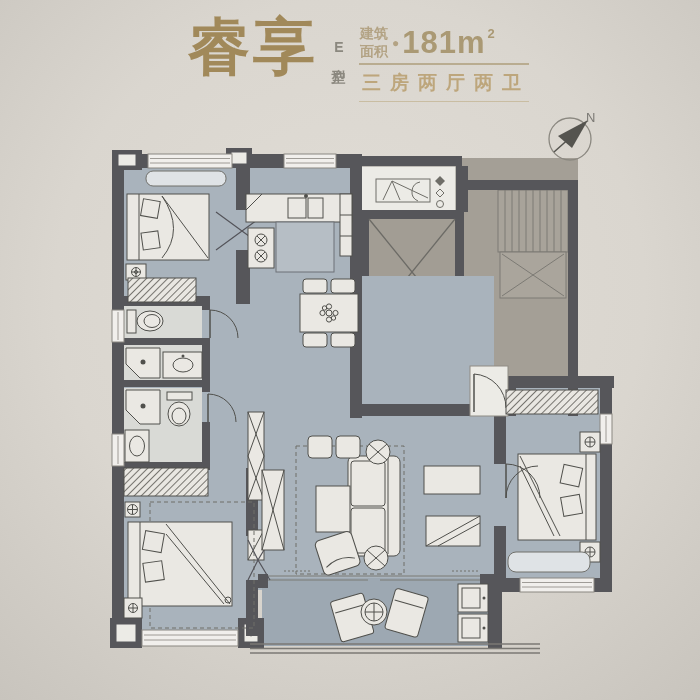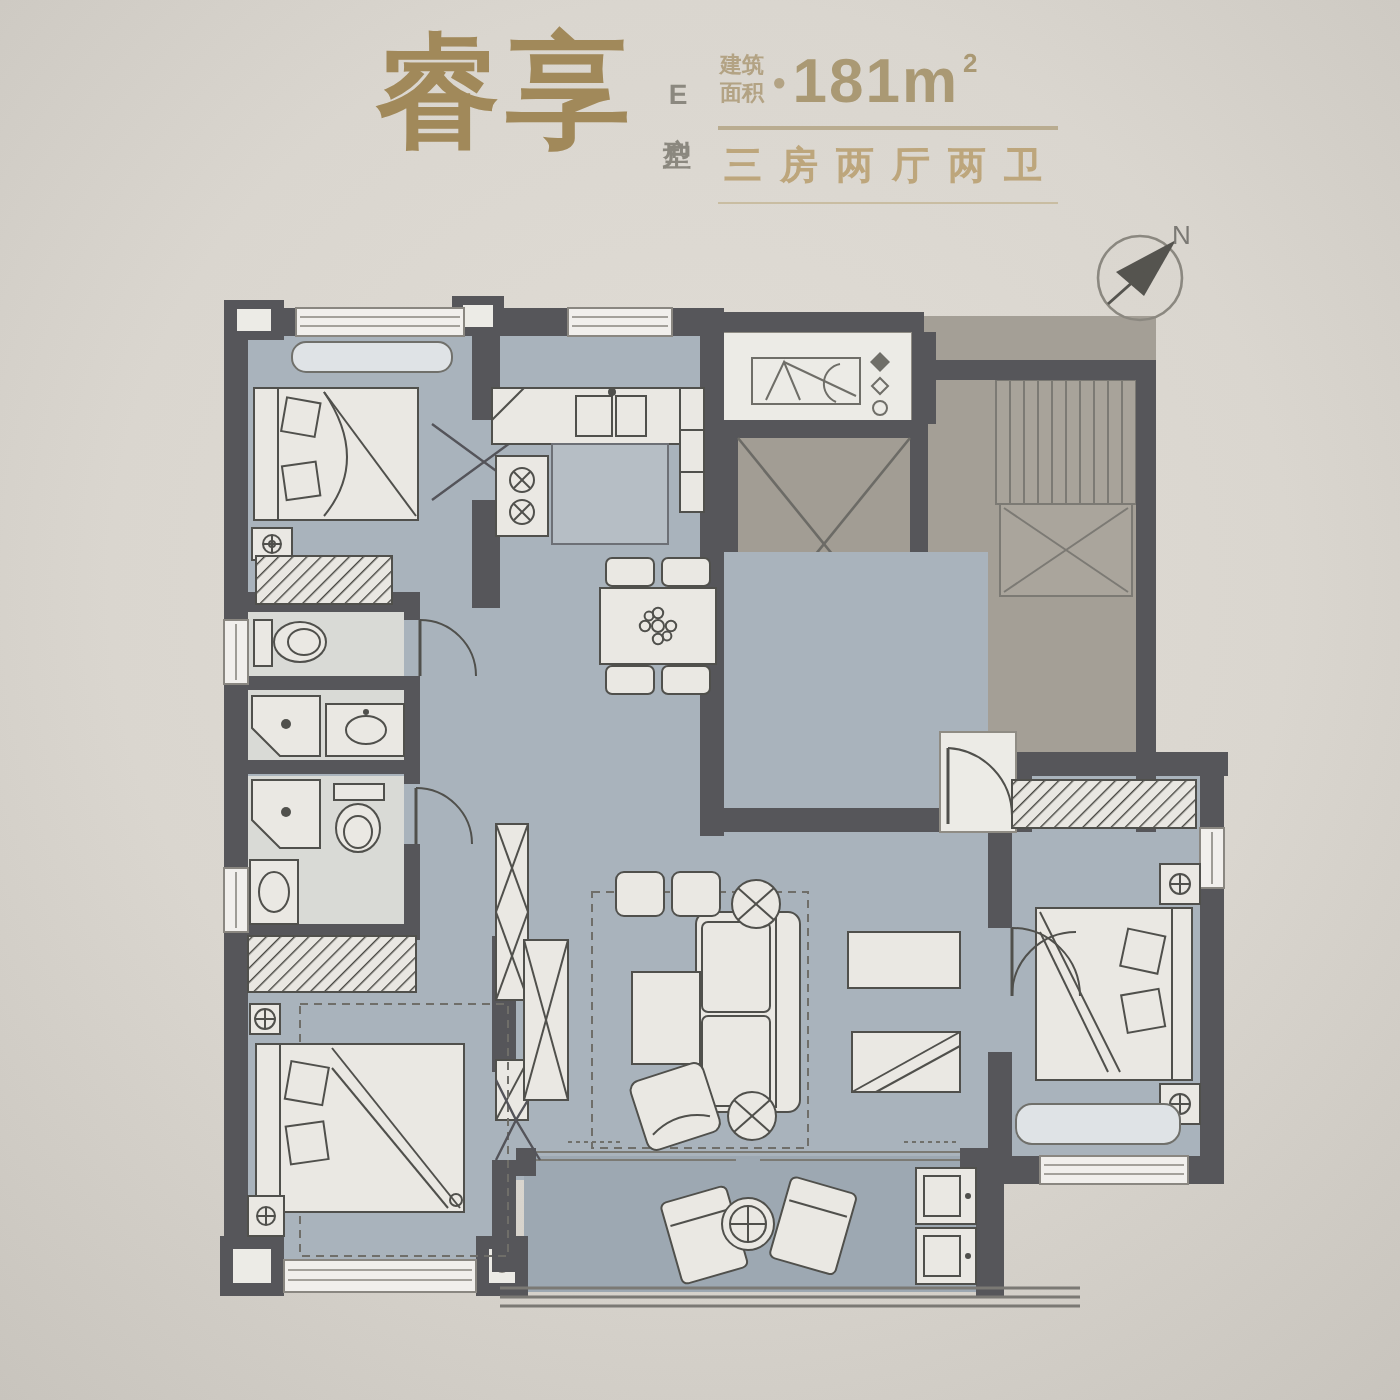--- a/index.html
+++ b/index.html
@@ -12,21 +12,21 @@
   .title-cn{
     position:absolute;left:174px;top:16px;font-size:62px;line-height:1;
     font-weight:700;color:#a1895a;letter-spacing:3px;
     font-family:"Liberation Serif","DejaVu Serif",serif;
   }
   .unit-type{
     position:absolute;left:316px;top:39px;writing-mode:vertical-rl;text-orientation:upright;
     font-size:14px;letter-spacing:2px;color:#8b887f;font-weight:600;height:64px;
   }
   .area-row{position:absolute;left:346px;top:25px;display:flex;align-items:center;}
-  .area-label{font-size:11px;line-height:1.25;color:#b3a384;text-align:center;font-weight:600;}
+  .area-label{font-size:14px;line-height:1.25;color:#b3a384;text-align:center;font-weight:600;}
   .area-bullet{font-size:12px;color:#b3a384;margin:0 3px 0 4px;}
   .area-value{font-size:31px;font-weight:700;color:#aa9974;letter-spacing:1px;line-height:1;}
   .area-sup{font-size:13px;color:#aa9974;font-weight:700;vertical-align:top;position:relative;top:-9px;left:2px;}
   .hdr-line{position:absolute;left:345px;top:63px;width:170px;border-top:2px solid #b9ac90;}
   .layout-txt{
     position:absolute;left:348px;top:70px;width:176px;font-size:19px;color:#bda67c;
     letter-spacing:9px;font-weight:600;white-space:nowrap;
   }
   .hdr-line2{position:absolute;left:345px;top:101px;width:170px;border-top:1px solid #c9bda2;}
   svg{position:absolute;top:0;left:0;}

